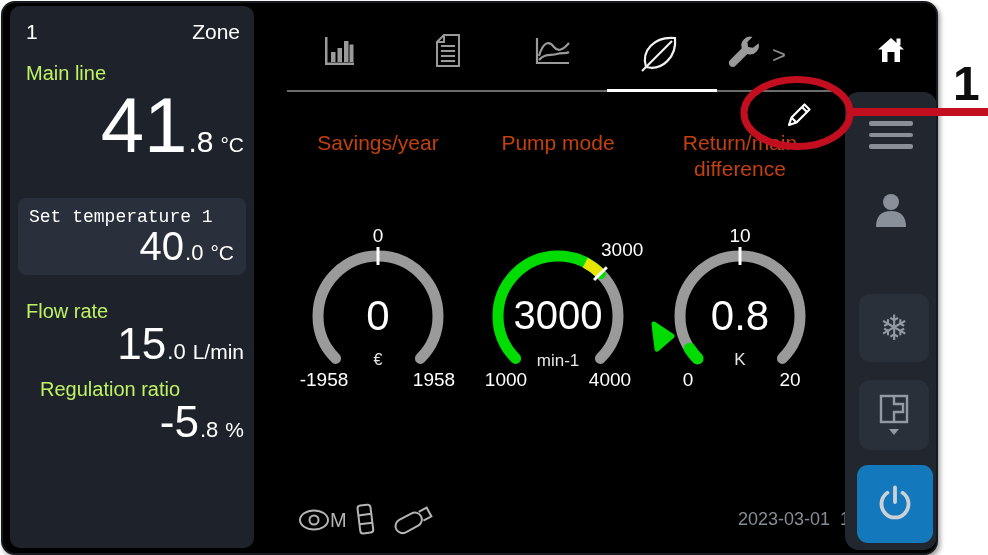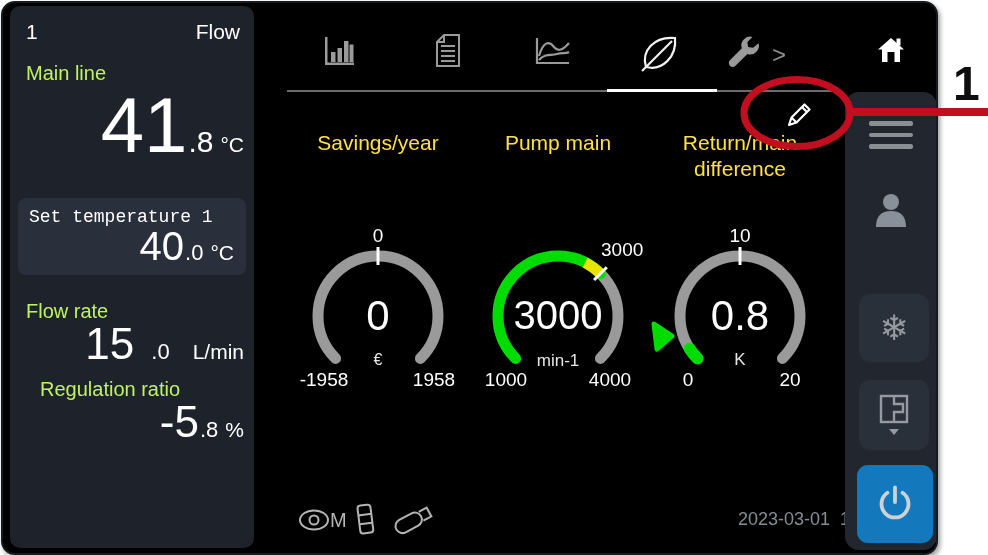--- a/index.html
+++ b/index.html
@@ -25,21 +25,21 @@
     display:flex;align-items:center;justify-content:space-between;padding:0 13px;box-sizing:border-box;color:#000;}
   .eco-btn .txt{font-size:25px;}
   .info-circle{width:36px;height:36px;border:3.5px solid #000;border-radius:50%;display:flex;
     align-items:center;justify-content:center;font-size:23px;font-weight:700;color:#000;}
   
   .tab{position:absolute;top:30px;cursor:pointer;}
   .tab-line{position:absolute;left:284px;top:87px;width:548px;height:2px;background:#6b6b6b;}
   .tab-line-active{position:absolute;left:604px;top:86px;width:110px;height:3px;background:#fff;}
   .chev{position:absolute;left:769px;top:38px;font-size:24px;color:#8f8f8f;}
   
-  .gauge-title{position:absolute;top:127px;text-align:center;color:#fde047;font-size:21px;line-height:1.25;}
+  .gauge-title{position:absolute;top:127px;text-align:center;color:#c2410c;font-size:21px;line-height:1.25;}
   svg text{font-family:"Liberation Sans",sans-serif;}
   
   .sidebar-panel{position:absolute;left:842px;top:89px;width:92px;height:458px;background:#22272f;
     border-radius:14px;}
   .side-btn{position:absolute;border-radius:11px;display:flex;align-items:center;justify-content:center;}
   .snow-btn{left:856px;top:291px;width:70px;height:68px;background:#2a303a;color:#959aa2;font-size:35px;
     font-family:"DejaVu Sans",sans-serif;}
   .zones-btn{left:856px;top:377px;width:70px;height:70px;background:#2a303a;}
   .power-btn{left:854px;top:462px;width:76px;height:78px;background:#1478bd;}
   .home-btn{left:846px;top:8px;width:84px;height:76px;background:#000;border-radius:10px;}
@@ -53,40 +53,40 @@
   .ann-ellipse{position:absolute;left:739px;top:75px;z-index:59;}
 </style>
 </head>
 <body>
 
 <div class="device">
 
   <div class="panel-left">
     <div class="zone-row">
       <span>1</span>
-      <span>Flow</span>
+      <span>Zone</span>
     </div>
     <div class="lbl abs" style="left:16px;top:56px;">Main line</div>
     <div class="vrow abs" style="right:10px;top:82px;">
       <span class="big">41</span>
       <span class="dec mainline-dec">.8</span>
       <span class="unit">°C</span>
     </div>
 
     <div class="set-card">
       <div class="abs" style="left:11px;top:9px;font-size:18px;font-family:Liberation Mono, monospace;">Set temperature 1</div>
       <div class="vrow abs" style="right:12px;top:28px;">
         <span class="mid" style="font-size:40px;">40</span>
         <span class="dec">.0</span>
         <span class="unit">°C</span>
       </div>
     </div>
 
     <div class="lbl abs" style="left:16px;top:294px;">Flow rate</div>
-    <div class="vrow abs" style="right:10px;top:316px;gap:16px;">
+    <div class="vrow abs" style="right:10px;top:316px;">
       <span class="mid">15</span>
       <span class="dec">.0</span>
       <span class="unit">L/min</span>
     </div>
 
     <div class="lbl abs" style="left:30px;top:372px;">Regulation ratio</div>
     <div class="vrow abs" style="right:10px;top:394px;">
       <span class="mid">-5</span>
       <span class="dec">.8</span>
       <span class="unit">%</span>
@@ -148,21 +148,21 @@
     <svg width="34" height="34">
       <g stroke="#fff" stroke-width="2.2" fill="none" stroke-linejoin="round">
         <path d="M7 27 L9.5 19.5 L22.5 6.5 L27.5 11.5 L14.5 24.5 Z"></path>
         <path d="M9.5 19.5 L14.5 24.5"></path>
           <path d="M20 9 L25 14"></path>
       </g>
     </svg>
   </div>
 
   <div class="gauge-title" style="left:285px;width:180px;">Savings/year</div>
-  <div class="gauge-title" style="left:465px;width:180px;">Pump main</div>
+  <div class="gauge-title" style="left:465px;width:180px;">Pump mode</div>
   <div class="gauge-title" style="left:637px;width:200px;">Return/main difference</div>
 
   <svg class="abs" style="left:285px;top:213px;" width="180" height="185">
     <path d="M 47.57 142.43 A 60 60 0 1 1 132.43 142.43" stroke="#9a9a9a" stroke-width="11" fill="none" stroke-linecap="round"></path>
     <line x1="90" y1="31" x2="90" y2="49" stroke="#fff" stroke-width="3"></line>
     <text x="90" y="26" text-anchor="middle" fill="#fff" font-size="19">0</text>
     <text x="90" y="114" text-anchor="middle" fill="#fff" font-size="42">0</text>
     <text x="90" y="149" text-anchor="middle" fill="#e6e6e6" font-size="16">€</text>
     <text x="36" y="170" text-anchor="middle" fill="#fff" font-size="19">-1958</text>
     <text x="146" y="170" text-anchor="middle" fill="#fff" font-size="19">1958</text>

